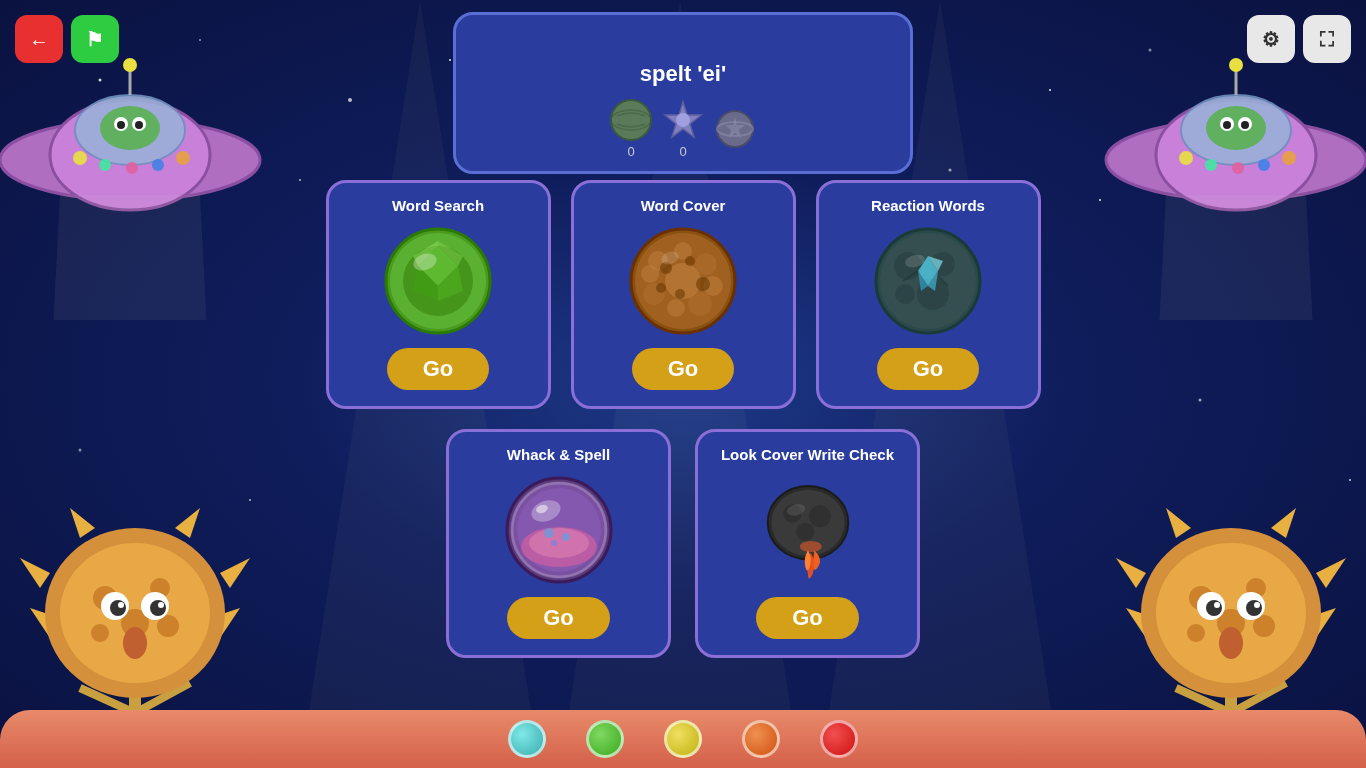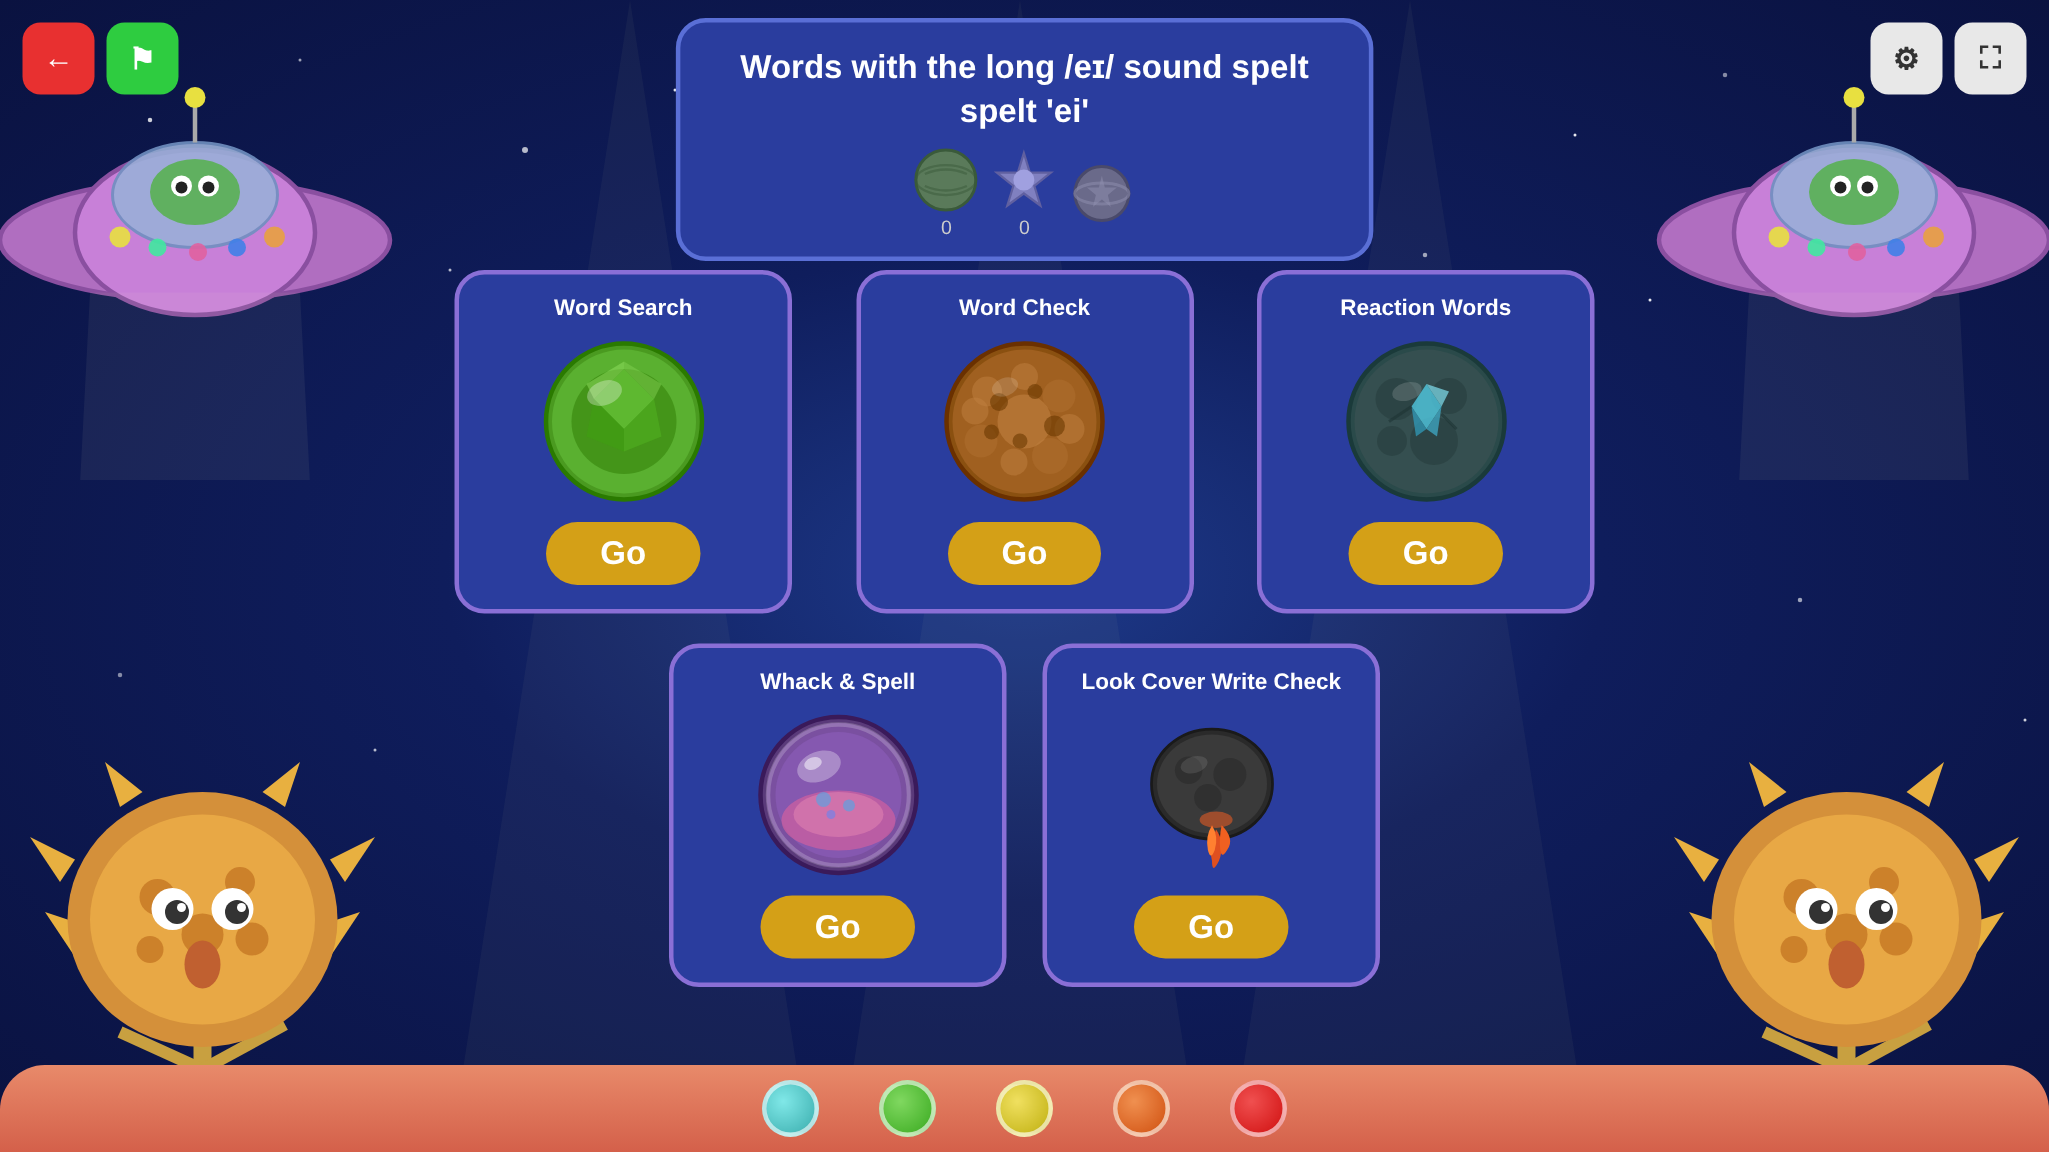--- a/index.html
+++ b/index.html
@@ -119,21 +119,21 @@
       left: 50%;
       transform: translateX(-50%);
       z-index: 20;
       width: 760px;
     }
 
     
     .cards-grid-top {
       display: flex;
       gap: 20px;
-      justify-content: space-between;
+      justify-content: center;
       margin-bottom: 20px;
     }
     .cards-grid-bottom {
       display: flex;
       gap: 24px;
       justify-content: center;
     }
 
     .game-card {
       background: #2a3d9e;
@@ -379,21 +379,21 @@
   <button class="nav-btn nav-btn-flag">⚑</button>
 </div>
 
 <div class="top-right-nav">
   <button class="nav-btn nav-btn-settings">⚙</button>
   <button class="nav-btn nav-btn-expand">⛶</button>
 </div>
 
 <div class="header-box">
   <div class="header-title">
-    <span>Words with the long /eɪ/ sound spelt</span><br>
+    <br>
     <span>spelt 'ei'</span>
   </div>
   <div class="header-icons">
     <div class="header-icon-item">
       <svg width="44" height="44" viewBox="0 0 44 44">
         <circle cx="22" cy="22" r="20" fill="#5a7a5a" stroke="#3a5a3a" stroke-width="2"></circle>
         <ellipse cx="22" cy="22" rx="20" ry="10" fill="none" stroke="#3a5a3a" stroke-width="1.5" opacity="0.5"></ellipse>
         <path d="M8 18 Q22 12 36 18" stroke="#3a5a3a" stroke-width="1.5" fill="none" opacity="0.5"></path>
         <path d="M8 26 Q22 32 36 26" stroke="#3a5a3a" stroke-width="1.5" fill="none" opacity="0.5"></path>
       </svg>
@@ -434,21 +434,21 @@
           <polygon points="55,20 35,40 30,30 55,15" fill="#90e060" opacity="0.5"></polygon>
           <polygon points="55,20 75,40 80,30 55,15" fill="#80d050" opacity="0.5"></polygon>
 
           <ellipse cx="42" cy="36" rx="12" ry="8" fill="white" opacity="0.3" transform="rotate(-20,42,36)"></ellipse>
         </svg>
       </div>
       <button class="go-btn">Go</button>
     </div>
 
     <div class="game-card">
-      <div class="game-card-title">Word Check</div>
+      <div class="game-card-title">Word Cover</div>
       <div class="game-card-image">
         <svg width="110" height="110" viewBox="0 0 110 110" xmlns="http://www.w3.org/2000/svg">
           <circle cx="55" cy="55" r="52" fill="#8a5010" stroke="#6a3000" stroke-width="3"></circle>
 
           <circle cx="55" cy="55" r="48" fill="#a06020"></circle>
           <circle cx="30" cy="35" r="10" fill="#c08040" opacity="0.5"></circle>
           <circle cx="55" cy="25" r="9" fill="#c08040" opacity="0.5"></circle>
           <circle cx="78" cy="38" r="11" fill="#b07030" opacity="0.5"></circle>
           <circle cx="85" cy="60" r="10" fill="#c08040" opacity="0.5"></circle>
           <circle cx="72" cy="78" r="12" fill="#b07030" opacity="0.5"></circle>

